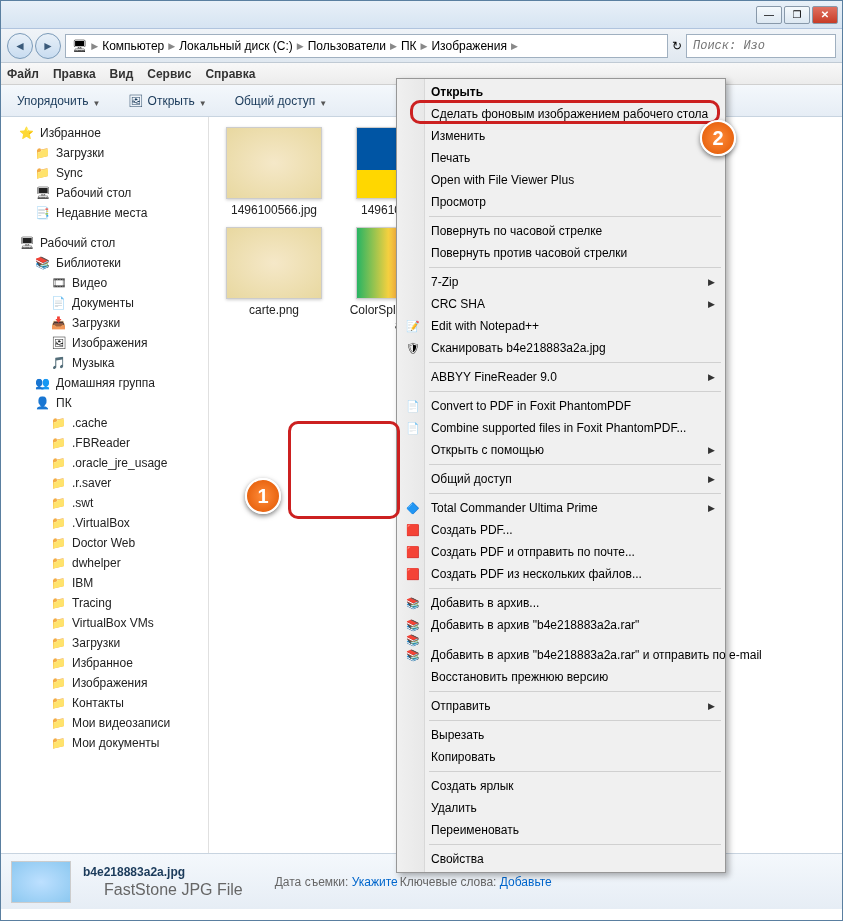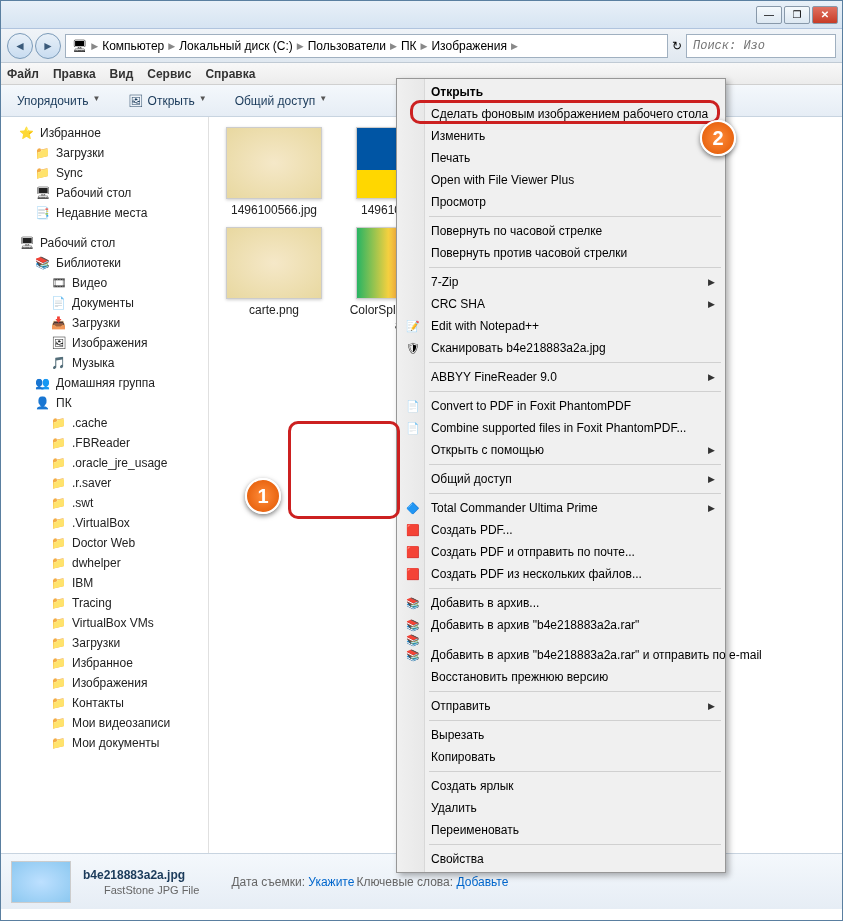--- a/index.html
+++ b/index.html
@@ -16,21 +16,21 @@
 .navarrows { display: flex; gap: 2px; }
 .breadcrumb { flex: 1; height: 24px; background: #fff; border: 1px solid #a0b0c0; display: flex; align-items: center; padding: 0 6px; gap: 4px; }
 .bc-item { color: #000; }
 .bc-sep { color: #888; font-size: 9px; }
 .searchbox { width: 150px; height: 24px; background: #fff; border: 1px solid #a0b0c0; padding: 0 6px; color: #888; font-style: italic; font-family: Liberation Mono, monospace; }
 
 .menubar { height: 22px; background: linear-gradient(#f8f8f8,#ececec); border-bottom: 1px solid #d0d0d0; display: flex; align-items: center; padding: 0 6px; gap: 14px; font-weight: bold; }
 .menubar span { color: #333; }
 
 .toolbar { height: 32px; background: linear-gradient(#f4f8fc,#e6edf5); border-bottom: 1px solid #c8d4e0; display: flex; align-items: center; padding: 0 8px; gap: 12px; }
-.tbtn { color: #1a3a5a; display: flex; align-items: flex-start; gap: 4px; padding: 4px 8px; border-radius: 3px; }
+.tbtn { color: #1a3a5a; display: flex; align-items: flex-end; gap: 4px; padding: 4px 8px; border-radius: 3px; }
 .drop { font-size: 8px; color: #555; }
 
 .body { display: flex; height: 736px; }
 .sidebar { width: 208px; background: #fff; border-right: 1px solid #e0e0e0; overflow: hidden; padding: 6px 0; }
 .sbgroup { margin-bottom: 10px; }
 .sbitem { display: flex; align-items: center; gap: 5px; padding: 2px 6px 2px 18px; color: #222; white-space: nowrap; }
 .sbitem.lvl1 { padding-left: 34px; }
 .sbitem.lvl2 { padding-left: 50px; }
 .sbicon { width: 16px; height: 16px; display: inline-flex; align-items: center; justify-content: center; font-size: 12px; }
 
@@ -44,21 +44,21 @@
 .thumb-img.colors { background: linear-gradient(90deg,#28b463,#f4d03f,#e74c3c,#3498db); }
 .thumb-img.santa { background: linear-gradient(135deg,#e74c3c,#fff,#27ae60); }
 .thumb-label { text-align: center; color: #222; word-break: break-all; line-height: 1.2; }
 .thumb.selected .thumb-img { outline: 3px solid #cc2020; outline-offset: 2px; border-radius: 6px; }
 .thumb.selected .thumb-label { background: #cc2020; color: #fff; padding: 1px 3px; border-radius: 2px; }
 
 .statusbar { height: 56px; background: linear-gradient(#f4f8fc,#e6edf5); border-top: 1px solid #c8d4e0; display: flex; align-items: center; padding: 6px 10px; gap: 12px; }
 .sb-thumb { width: 60px; height: 42px; background: radial-gradient(#bde0ff,#8cc8f0); border: 1px solid #ccc; }
 .sb-info { display: flex; flex-direction: column; gap: 2px; }
 .sb-name { font-weight: bold; color: #1a3a5a; }
-.sb-type { color: #666; font-size: 11px; padding-left: 21px; }
+.sb-type { color: #666; font-size: 16px; padding-left: 21px; }
 .sb-meta { display: flex; flex-direction: row; gap: 2px; color: #666; font-size: 11px; margin-left: 20px; }
 .sb-meta span a { color: #0066cc; text-decoration: none; }
 
 .contextmenu { position: absolute; left: 396px; top: 78px; width: 330px; background: #f0f0f0; border: 1px solid #979797; box-shadow: 3px 3px 6px rgba(0,0,0,.3); z-index: 100; padding: 2px; }
 .ctx-item { display: flex; align-items: center; padding: 4px 20px 4px 32px; color: #000; position: relative; white-space: nowrap; }
 .ctx-item.bold { font-weight: bold; }
 .ctx-sep { height: 1px; background: #d0d0d0; margin: 3px 2px 3px 30px; }
 .ctx-icon { position: absolute; left: 6px; width: 16px; height: 16px; display: flex; align-items: center; justify-content: center; font-size: 11px; }
 .ctx-arrow { position: absolute; right: 8px; font-size: 9px; color: #333; }
 .ctx-iconbar { position: absolute; left: 0; top: 0; bottom: 0; width: 28px; background: linear-gradient(90deg,#f0f0f0,#e8e8e8); border-right: 1px solid #d8d8d8; }

